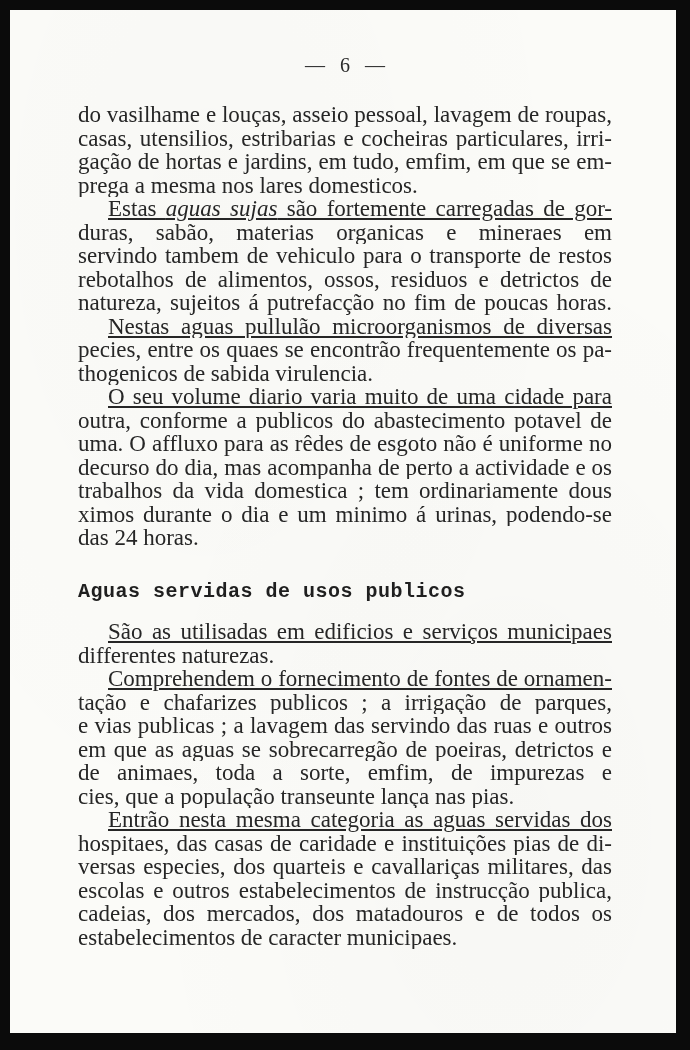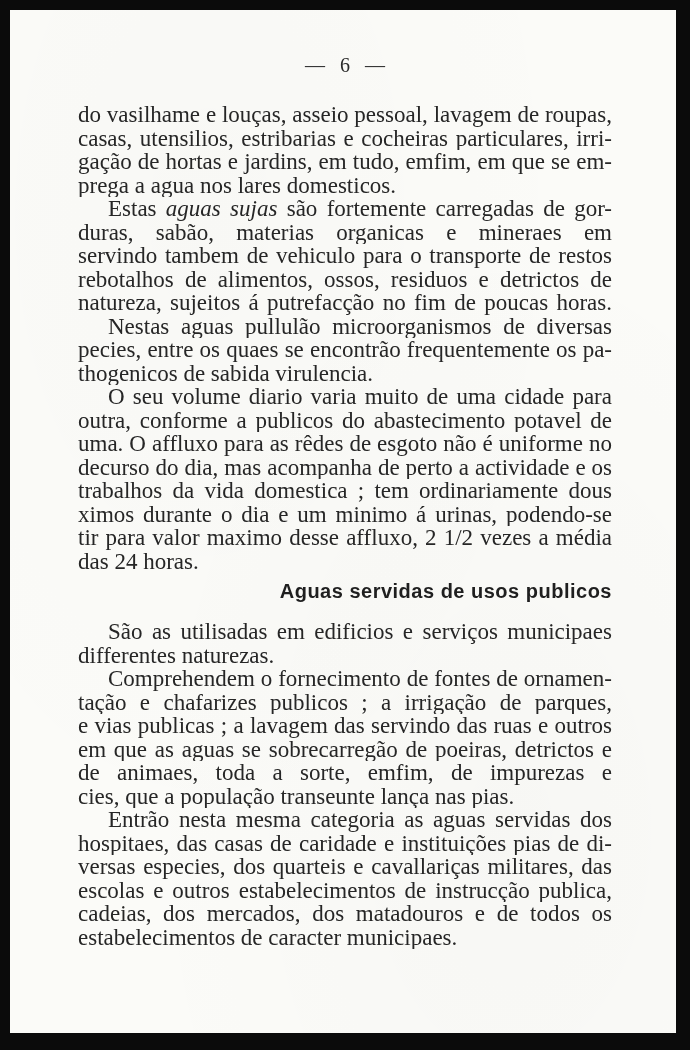--- a/index.html
+++ b/index.html
@@ -36,64 +36,63 @@
   .line {
     font-size:23px;
     line-height:23.5px;
     height:23.5px;
     overflow:hidden;
     text-align:justify;
     text-align-last:justify;
     color:#262626;
   }
   .line.last   { text-align-last:left; }
-  .line.indent { padding-left:30px; }
+  .line.indent { padding-left:30px;text-decoration:underline; }
   .it { font-style:italic; }
   .heading {
     top:570px;
-    text-align:right;
-    font-family:Liberation Sans, sans-serif;
+    text-align:left;
+    font-family:Liberation Mono, monospace;
     font-weight:bold;
     font-size:20px;
     letter-spacing:0.5px;
     color:#1f1f1f;
   }
 </style>
 </head>
 <body>
 
 <div class="screen">
   <div class="page">
 
     <div class="col page-number">— 6 —</div>
 
     <div class="col block-top">
 
       <div class="line">do vasilhame e louças, asseio pessoal, lavagem de roupas,</div>
       <div class="line">casas, utensilios, estribarias e cocheiras particulares, irri-</div>
       <div class="line">gação de hortas e jardins, em tudo, emfim, em que se em-</div>
-      <div class="line last">prega a agua nos lares domesticos.</div>
+      <div class="line last">prega a mesma nos lares domesticos.</div>
 
       <div class="line indent"><span>Estas </span><span class="it">aguas sujas</span><span> são fortemente carregadas de gor-</span></div>
       <div class="line">duras, sabão, materias organicas e mineraes em dissolução,</div>
       <div class="line">servindo tambem de vehiculo para o transporte de restos e</div>
       <div class="line">rebotalhos de alimentos, ossos, residuos e detrictos de toda a</div>
       <div class="line">natureza, sujeitos á putrefacção no fim de poucas horas.</div>
 
       <div class="line indent">Nestas aguas pullulão microorganismos de diversas es-</div>
       <div class="line">pecies, entre os quaes se encontrão frequentemente os pa-</div>
       <div class="line last">thogenicos de sabida virulencia.</div>
 
       <div class="line indent">O seu volume diario varia muito de uma cidade para</div>
       <div class="line">outra, conforme a publicos do abastecimento potavel de cada</div>
       <div class="line">uma. O affluxo para as rêdes de esgoto não é uniforme no</div>
       <div class="line">decurso do dia, mas acompanha de perto a actividade e os</div>
       <div class="line">trabalhos da vida domestica ; tem ordinariamente dous ma-</div>
       <div class="line">ximos durante o dia e um minimo á urinas, podendo-se admit-</div>
-      <div class="line">tir para valor maximo desse affluxo, 2 1/2 vezes a média</div>
       <div class="line last">das 24 horas.</div>
     </div>
 
     <div class="col heading">Aguas servidas de usos publicos</div>
 
     <div class="col block-bottom">
 
       <div class="line indent">São as utilisadas em edificios e serviços municipaes de</div>
       <div class="line last">differentes naturezas.</div>
 

